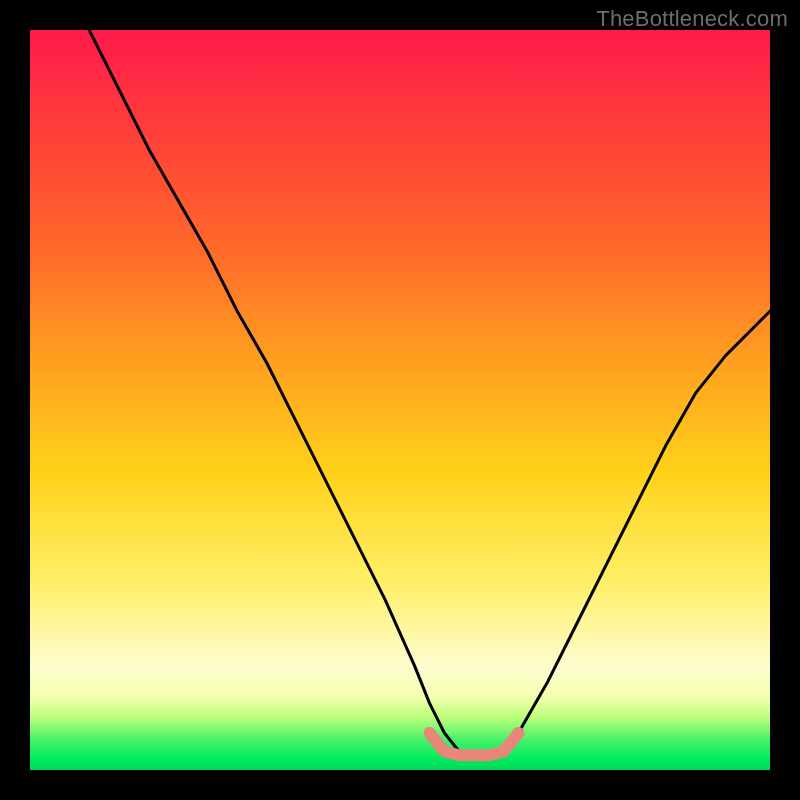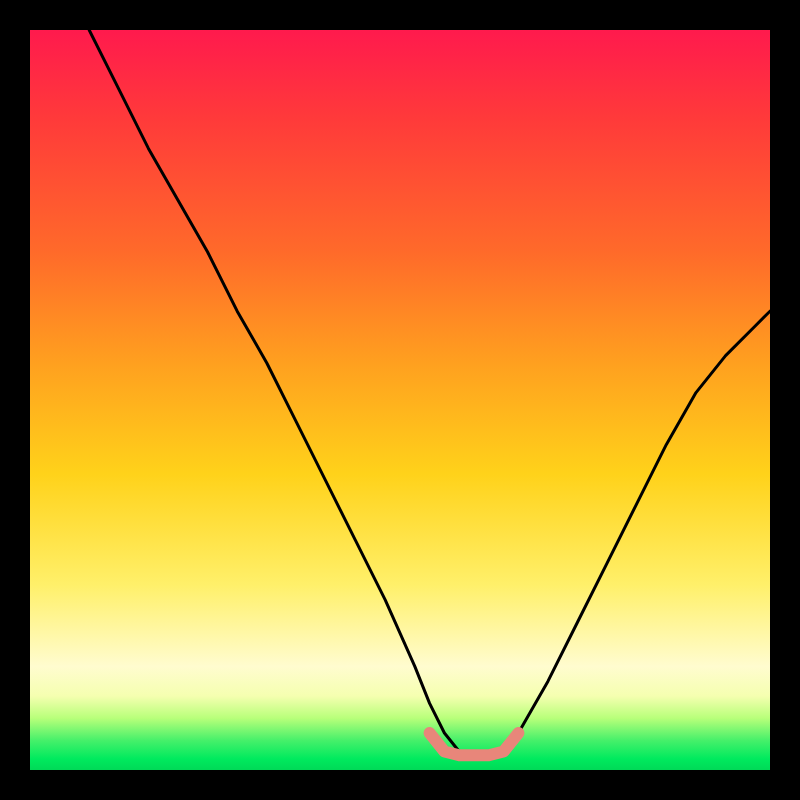--- a/index.html
+++ b/index.html
@@ -57,20 +57,21 @@
     width: 740px;
     height: 740px;
     z-index: 3;
   }
 </style>
 </head>
 <body>
 
 <div class="frame">
 
+  <div class="watermark">TheBottleneck.com</div>
 
   <div class="plot-area">
     <svg class="curve" viewBox="0 0 740 740" preserveAspectRatio="none">
       <path d="M59.2 0.0 L88.8 59.2 L118.4 118.4 L148.0 170.2 L177.6 222.0 L207.2 281.2 L236.8 333.0 L266.4 392.2 L296.0 451.4 L325.6 510.6 L355.2 569.8 L384.8 636.4 L399.6 673.4 L414.4 703.0 L429.2 721.5 L444.0 725.2 L458.8 725.2 L473.6 721.5 L488.4 703.0 L518.0 651.2 L547.6 592.0 L577.2 532.8 L606.8 473.6 L636.4 414.4 L666.0 362.6 L695.6 325.6 L725.2 296.0 L740.0 281.2" id="mainPath" stroke="#000000" stroke-width="3" fill="none" stroke-linejoin="round" stroke-linecap="round"></path>
       <path d="M399.6 703.0 L414.4 721.5 L429.2 725.2 L444.0 725.2 L458.8 725.2 L473.6 721.5 L488.4 703.0" id="hlPath" stroke="#e8867a" stroke-width="12" fill="none" stroke-linecap="round" stroke-linejoin="round"></path>
     </svg>
   </div>
 
 </div>
 

